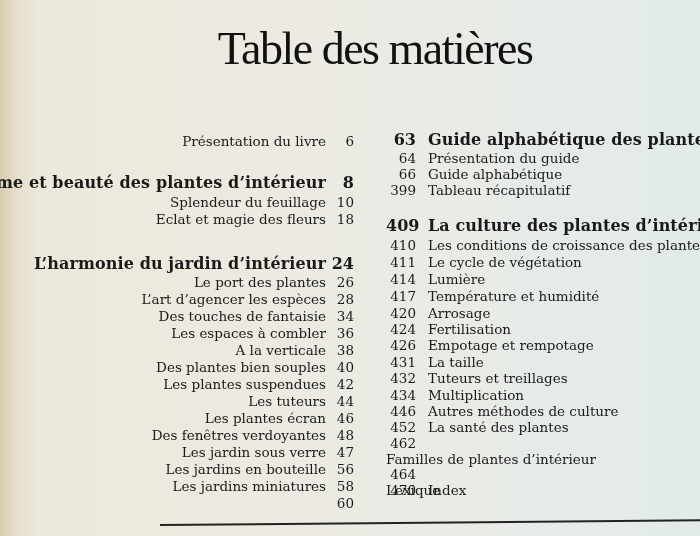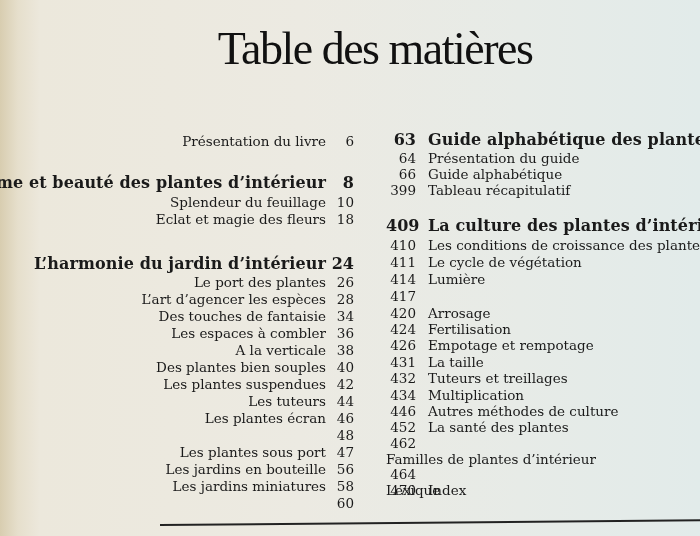--- a/index.html
+++ b/index.html
@@ -87,24 +87,25 @@
     </div>
   <div class="row" style="top:393px; right:8px;">
       <span class="lbl">Les tuteurs</span>
       <span class="pg">44</span>
     </div>
   <div class="row" style="top:410px; right:8px;">
       <span class="lbl">Les plantes écran</span>
       <span class="pg">46</span>
     </div>
   <div class="row" style="top:427px; right:8px;">
+      <span class="lbl">Des fenêtres verdoyantes</span>
       <span class="pg">48</span>
     </div>
   <div class="row" style="top:444px; right:8px;">
-      <span class="lbl">Les plantes sous port</span>
+      <span class="lbl">Les jardin sous verre</span>
       <span class="pg">47</span>
     </div>
   <div class="row" style="top:461px; right:8px;">
       <span class="lbl">Les jardins en bouteille</span>
       <span class="pg">56</span>
     </div>
   <div class="row" style="top:478px; right:8px;">
       <span class="lbl">Les jardins miniatures</span>
       <span class="pg">58</span>
     </div>
@@ -142,20 +143,21 @@
   <div class="row" style="top:254px;">
       <span class="pg">411</span>
       <span class="lbl">Le cycle de végétation</span>
     </div>
   <div class="row" style="top:271px;">
       <span class="pg">414</span>
       <span class="lbl">Lumière</span>
     </div>
   <div class="row" style="top:288px;">
       <span class="pg">417</span>
+      <span class="lbl">Température et humidité</span>
     </div>
   <div class="row" style="top:305px;">
       <span class="pg">420</span>
       <span class="lbl">Arrosage</span>
     </div>
   <div class="row" style="top:321px;">
       <span class="pg">424</span>
       <span class="lbl">Fertilisation</span>
     </div>
   <div class="row" style="top:337px;">

